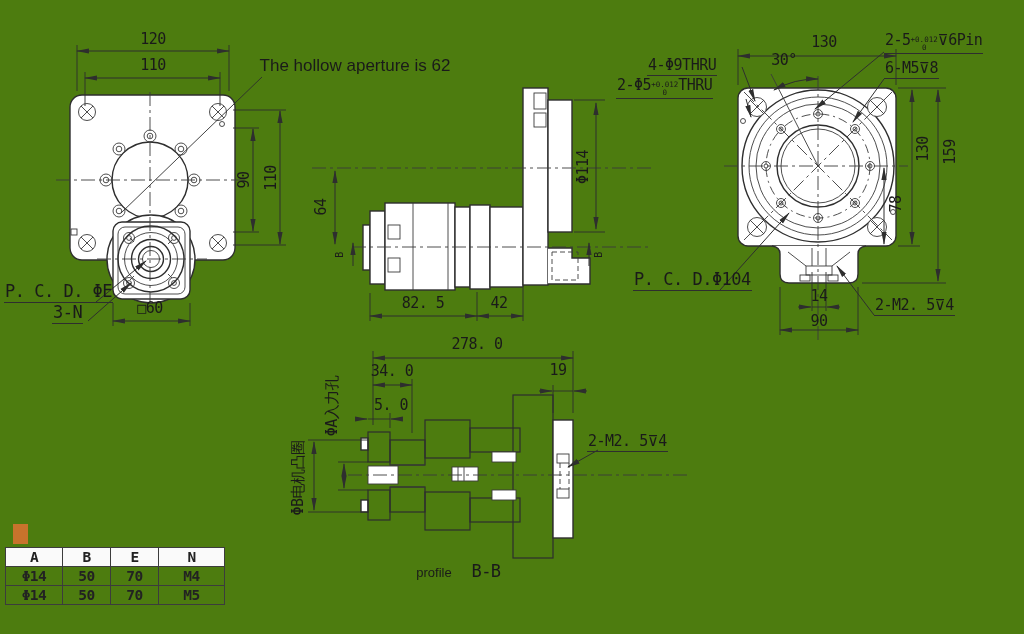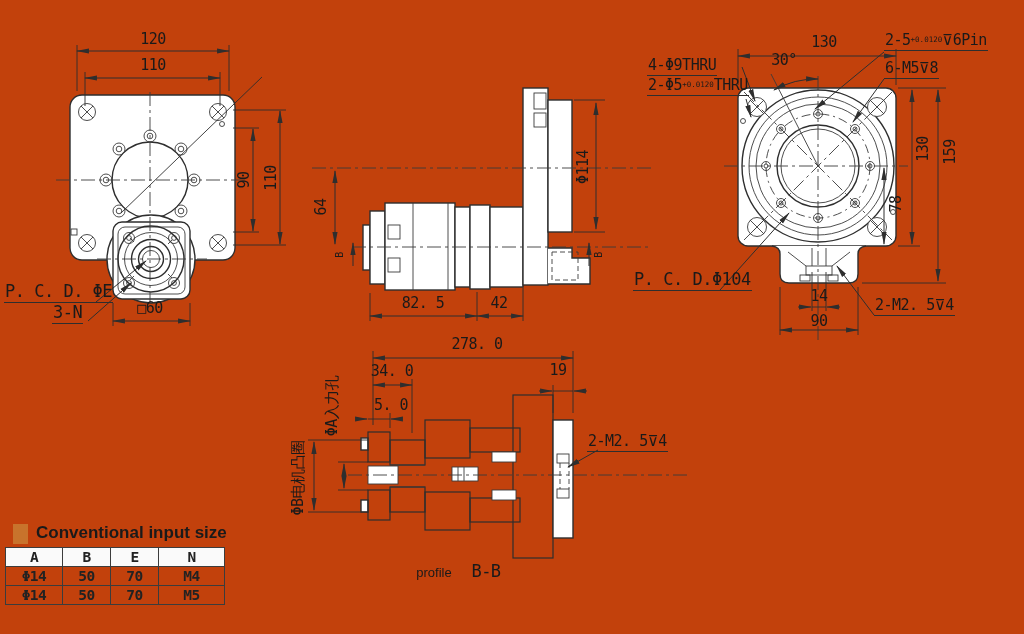--- a/index.html
+++ b/index.html
@@ -16,37 +16,37 @@
   .dim{stroke:#2e2e2e;stroke-width:1;fill:none;marker-start:url(#as);marker-end:url(#ae);}
   .lead{stroke:#2e2e2e;stroke-width:1;fill:none;marker-end:url(#ae);}
   .hat{stroke:#2e2e2e;stroke-width:1.2;fill:url(#hatch);}
   .t{position:absolute;transform:translate(-50%,-50%);font-size:15px;white-space:nowrap;
      letter-spacing:-0.5px;line-height:1.05;}
   .rot{transform:translate(-50%,-50%) rotate(-90deg);}
   .lbl{position:absolute;transform:none;font-size:15px;white-space:nowrap;letter-spacing:-0.5px;
        border-bottom:1.5px solid #2e2e2e;padding:0 1px 1px 1px;line-height:1.05;}
   .sans{font-family:"Liberation Sans","DejaVu Sans",sans-serif;letter-spacing:0;}
   .big{font-size:17px;}
-  .tol{display:inline-flex;flex-direction:row;font-size:7.5px;line-height:1.05;
+  .tol{display:inline-flex;flex-direction:column;font-size:7.5px;line-height:1.05;
        vertical-align:3px;letter-spacing:0;align-items:center;}
   .bmk{font-size:10px;}
   
   .bullet{position:absolute;left:13px;top:524px;width:15px;height:20px;}
   .legend-title{position:absolute;left:36px;top:523px;font-size:17px;font-weight:600;}
   .spec{position:absolute;left:5px;top:547px;border-collapse:collapse;}
   .spec td,.spec th{border:1.4px solid #3c3c3c;text-align:center;font-size:14.5px;
        font-family:"DejaVu Sans Mono","DejaVu Sans",monospace;font-weight:600;
        padding:0;height:18px;letter-spacing:-0.5px;color:#222;}
   .cA{width:56px;}.cB{width:47px;}.cE{width:47px;}.cN{width:65px;}
   .spec th{background:#fafafa;}
 </style>
 </head>
 <body>
 
-<div id="app" style="background: #c2410c;">
+<div id="app" style="background: #4d7c0f;">
 
 <svg width="1024" height="634" viewBox="0 0 1024 634">
   <defs>
     <marker id="ae" viewBox="0 0 12 6" refX="11" refY="3" markerWidth="13" markerHeight="7" orient="auto">
       <path d="M0,0.6 L12,3 L0,5.4 z" fill="#2e2e2e"></path>
     </marker>
     <marker id="as" viewBox="0 0 12 6" refX="11" refY="3" markerWidth="13" markerHeight="7" orient="auto-start-reverse">
       <path d="M0,0.6 L12,3 L0,5.4 z" fill="#2e2e2e"></path>
     </marker>
     <pattern id="hatch" width="7" height="7" patternTransform="rotate(45)">
@@ -313,33 +313,34 @@
         <line x1="308" y1="512" x2="368" y2="512" class="ext"></line>
     <line x1="314" y1="442" x2="314" y2="510" class="dim"></line>
     <line x1="598" y1="450" x2="568" y2="467" class="lead"></line>
   </g>
 </svg>
 
 <div class="t" style="left:153px;top:40px">120</div>
 <div class="t" style="left:153px;top:66px">110</div>
 <div class="t rot" style="left:245px;top:180px">90</div>
 <div class="t rot" style="left:272px;top:178px">110</div>
+<div class="t sans big" style="left:355px;top:66px">The hollow aperture is 62</div>
 <div class="lbl big" style="left:4px;top:283px">P. C. D. ΦE</div>
 <div class="lbl big" style="left:52px;top:304px">3-N</div>
 <div class="t" style="left:150px;top:309px">□60</div>
 
 <div class="t rot" style="left:322px;top:207px">64</div>
 <div class="t rot" style="left:584px;top:167px">Φ114</div>
 <div class="t" style="left:423px;top:304px">82. 5</div>
 <div class="t" style="left:499px;top:304px">42</div>
 <div class="t rot bmk" style="left:340px;top:255px">B</div>
 <div class="t rot bmk" style="left:599px;top:255px">B</div>
 
 <div class="lbl" style="left:647px;top:58px">4-Φ9THRU</div>
-<div class="lbl" style="left:647px;top:78px"><span>2-Φ5</span><span class="tol">
+<div class="lbl" style="left:616px;top:78px"><span>2-Φ5</span><span class="tol">
         <span>+0.012</span>
         <span>0</span>
       </span><span>THRU</span></div>
 <div class="t" style="left:824px;top:43px">130</div>
 <div class="t" style="left:784px;top:61px">30°</div>
 <div class="lbl" style="left:884px;top:33px"><span>2-5</span><span class="tol">
         <span>+0.012</span>
         <span>0</span>
       </span><span>⊽6Pin</span></div>
 <div class="lbl" style="left:884px;top:61px">6-M5⊽8</div>
@@ -355,21 +356,20 @@
 <div class="t" style="left:392px;top:372px">34. 0</div>
 <div class="t" style="left:558px;top:371px">19</div>
 <div class="t" style="left:391px;top:406px">5. 0</div>
 <div class="t rot" style="left:333px;top:406px">ΦA入力孔</div>
 <div class="t rot" style="left:299px;top:478px">ΦB电机凸圈</div>
 <div class="lbl" style="left:587px;top:434px">2-M2. 5⊽4</div>
 <div class="t sans" style="left:434px;top:573px;font-size:13px">profile</div>
 <div class="t big" style="left:486px;top:572px">B-B</div>
 
 <div class="bullet" style="background: rgb(200, 115, 44);"></div>
-<div class="legend-title sans">Conventional input size</div>
 <table class="spec">
   <tbody>
         <tr>
     <th class="cA">A</th>
     <th class="cB">B</th>
     <th class="cE">E</th>
     <th class="cN">N</th>
   </tr>
   <tr>
     <td>Φ14</td>

